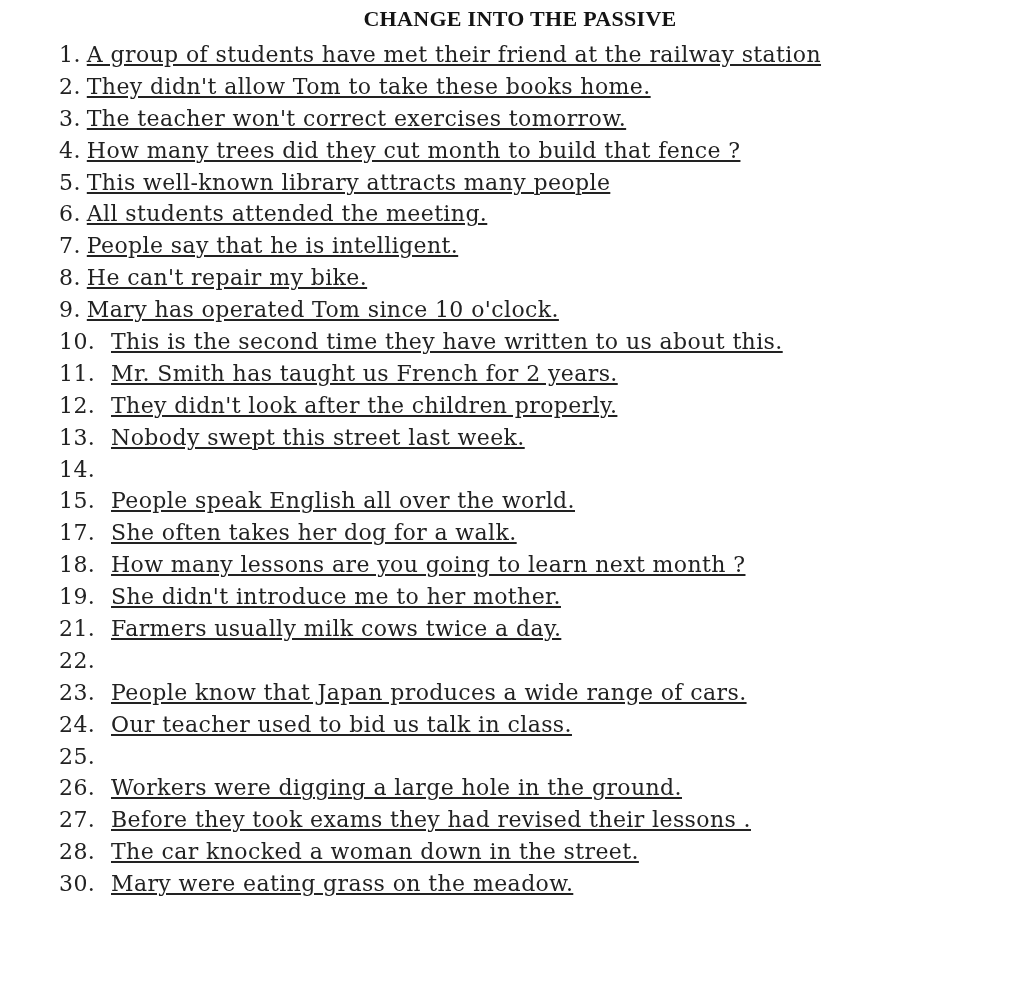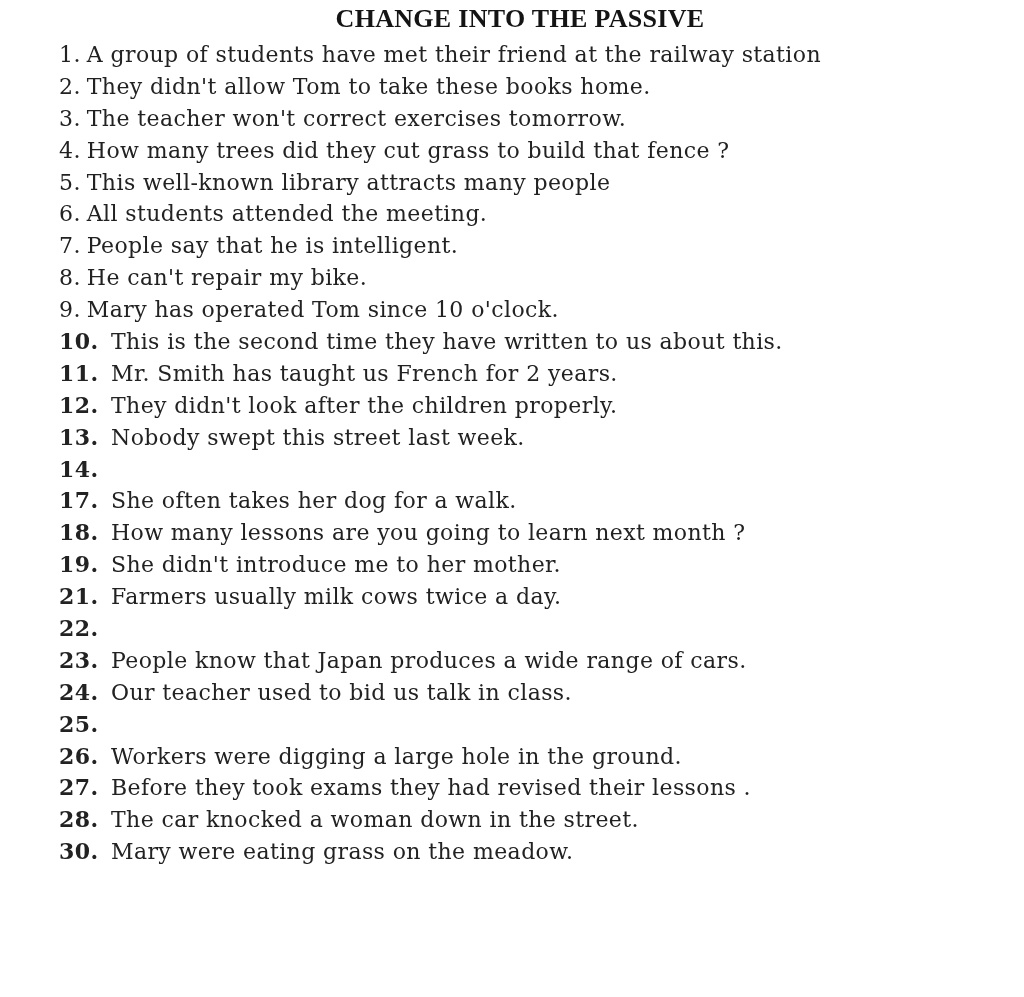--- a/index.html
+++ b/index.html
@@ -15,21 +15,21 @@
   .page {
     width: 1024px;
     height: 997px;
     background: #ffffff;
     box-sizing: border-box;
     padding-top: 1px;
   }
   .title {
     font-family: "Liberation Serif", serif;
     font-weight: bold;
-    font-size: 26px;
+    font-size: 22px;
     line-height: 36px;
     letter-spacing: 0.3px;
     color: #141414;
     text-align: center;
     margin: 0;
     padding-left: 16px; 
   }
   .list {
     margin-top: 2px;
     font-family: "DejaVu Serif", serif;
@@ -45,24 +45,24 @@
     padding-left: 59px;
     white-space: nowrap;
   }
   .num {
     flex: 0 0 auto;
     margin-right: 6px;
   }
   .row.wide .num {
     width: 52px;
     margin-right: 0;
-    font-weight: bold;
   }
   .text {
     flex: 0 0 auto;
+    text-decoration: underline;
   }
 </style>
 </head>
 <body>
 
 <div class="page">
   <h1 class="title">CHANGE INTO THE PASSIVE</h1>
 
   <div class="list">
   <div class="row">
@@ -75,21 +75,21 @@
     <span class="text">They didn't allow Tom to take these books home.</span>
   </div>
 
   <div class="row">
     <span class="num">3.</span>
     <span class="text">The teacher won't correct exercises tomorrow.</span>
   </div>
 
   <div class="row">
     <span class="num">4.</span>
-    <span class="text">How many trees did they cut grass to build that fence ?</span>
+    <span class="text">How many trees did they cut month to build that fence ?</span>
   </div>
 
   <div class="row">
     <span class="num">5.</span>
     <span class="text">This well-known library attracts many people</span>
   </div>
 
   <div class="row">
     <span class="num">6.</span>
     <span class="text">All students attended the meeting.</span>
@@ -127,20 +127,24 @@
 
   <div class="row wide">
     <span class="num">13.</span>
     <span class="text">Nobody swept this street last week.</span>
   </div>
 
   <div class="row wide">
     <span class="num">14.</span>
   </div>
 
+  <div class="row wide">
+    <span class="num">15.</span>
+    <span class="text">People speak English all over the world.</span>
+  </div>
 
 
   <div class="row wide">
     <span class="num">17.</span>
     <span class="text">She often takes her dog for a walk.</span>
   </div>
 
   <div class="row wide">
     <span class="num">18.</span>
     <span class="text">How many lessons are you going to learn next month ?</span>

